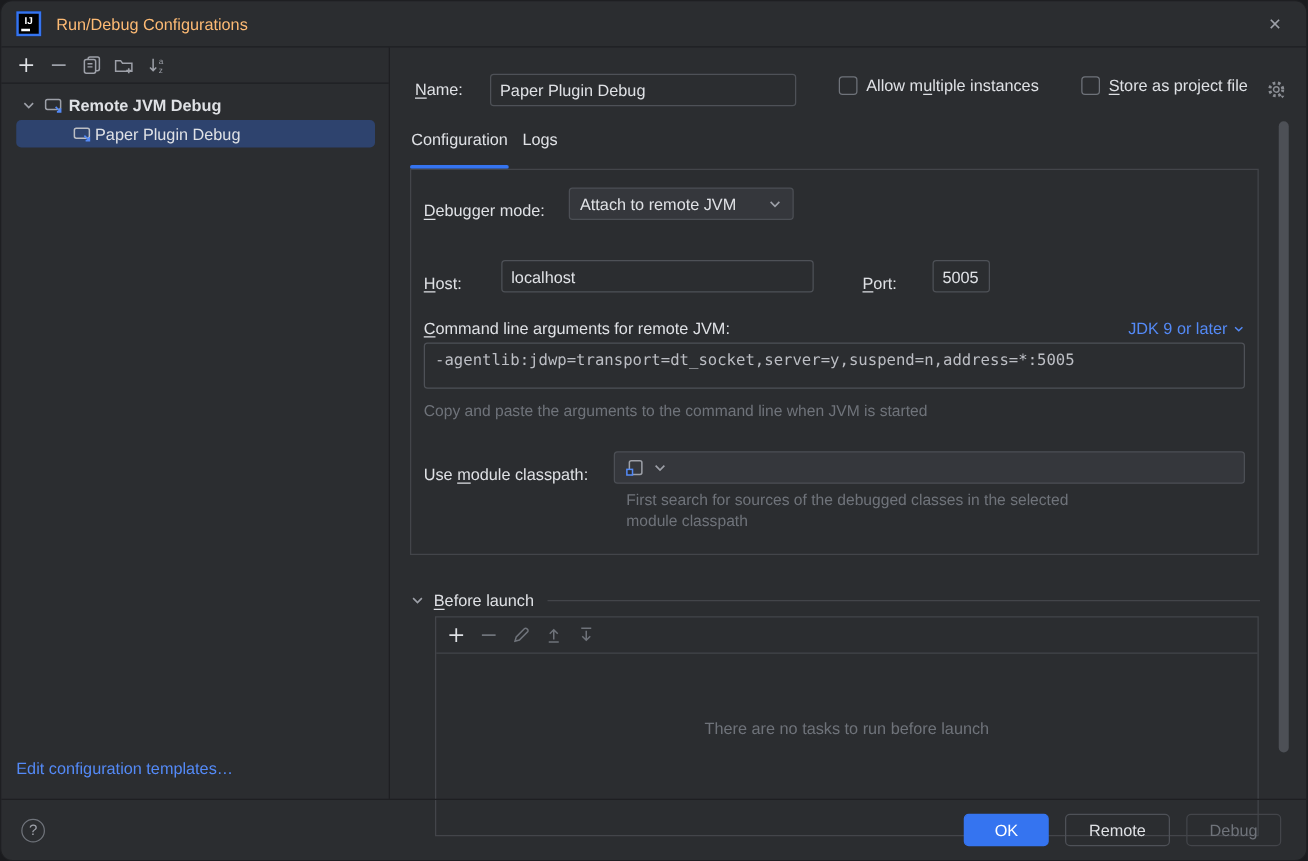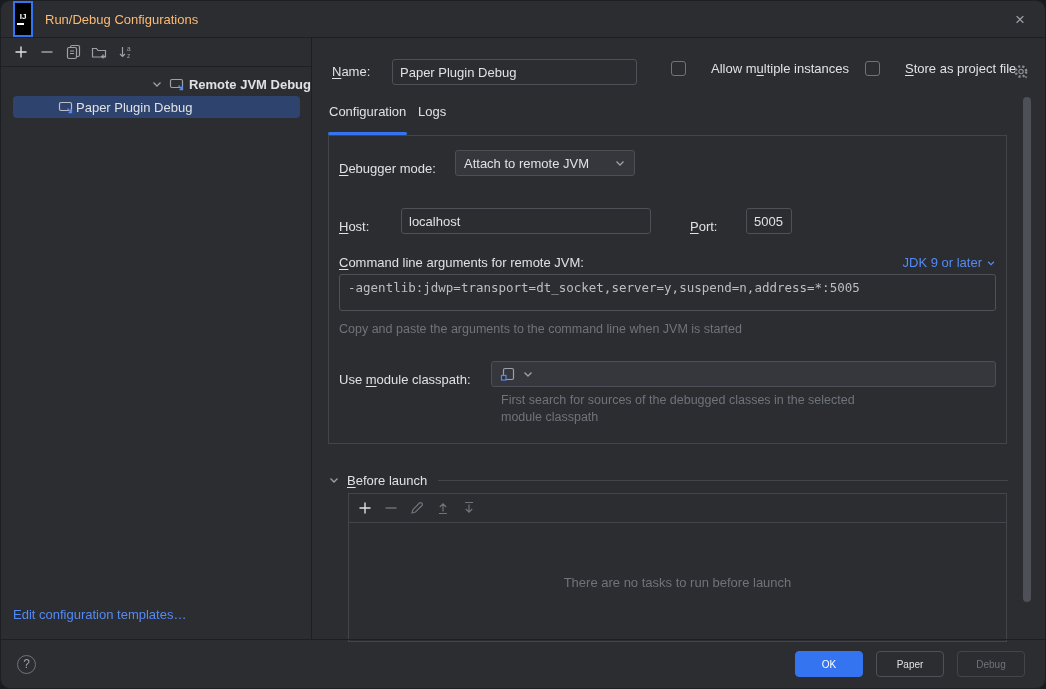--- a/index.html
+++ b/index.html
@@ -4,53 +4,53 @@
 <style>
   * { margin:0; padding:0; box-sizing:border-box; }
   html,body { background:#1a1b1e; }
   body { font-family:"Liberation Sans", sans-serif; font-size:13px; color:#dfe1e5; }
   .window { position:relative; width:1046px; height:689px; background:#2b2d30;
             border:1px solid #1e1f22; border-radius:10px; overflow:hidden; }
 
   
   .titlebar { position:absolute; left:0; top:0; right:0; height:37px;
               border-bottom:1px solid #1e1f22; display:flex; align-items:center; padding-left:12px; }
-  .app-icon { width:20px; height:36px; background:#000; border:2px solid #3574F0;
+  .app-icon { width:20px; height:20px; background:#000; border:2px solid #3574F0;
               display:flex; flex-direction:column; align-items:center; justify-content:center; }
   .app-icon .ij { color:#fff; font-size:8px; font-weight:bold; letter-spacing:0; line-height:8px; }
   .app-icon .bar { width:7px; height:2px; background:#fff; margin-top:2px; margin-right:5px; }
   .win-title { margin-left:12px; color:#fdba74; }
   .close-btn { position:absolute; right:14px; top:8px; width:22px; height:22px; display:flex;
                align-items:center; justify-content:center; color:#9da0a8; font-size:17px; cursor:default; }
 
   
   .sidebar { position:absolute; left:0; top:37px; width:311px; bottom:49px; border-right:1px solid #1e1f22; }
   .side-toolbar { height:29px; border-bottom:1px solid #1e1f22; display:flex; align-items:center;
                   padding-left:12px; gap:10px; }
   .tbtn { width:16px; height:16px; display:flex; align-items:center; justify-content:center; color:#9da0a8; }
   .tbtn.bright { color:#dfe1e5; }
   .tree { position:relative; padding-top:6px; }
   .tree-row { position:relative; height:22px; display:flex; align-items:center; }
-  .tree-row.group { padding-left:14px; gap:4px;justify-content:flex-end; }
+  .tree-row.group { padding-left:14px; gap:4px; }
   .tree-row .chev { width:16px; height:16px; color:#9da0a8; display:flex; align-items:center; justify-content:center; }
   .tree-row.group .label { font-weight:700; }
   .tree-row.selected { margin:1px 11px 0 12px; background:#2e436e; border-radius:4px; padding-left:45px; gap:2px; }
   .cfg-icon { width:16px; height:16px; flex:none; }
   .edit-link { position:absolute; left:12px; bottom:17px; color:#548af7; cursor:default; }
 
   
   .main { position:absolute; left:312px; top:37px; right:0; bottom:49px; }
   .mn { text-decoration:underline; text-underline-offset:2px; }
 
   .name-label { position:absolute; left:19px; top:26px; }
   .text-input { background:#2b2d30; border:1px solid #4e5157; border-radius:3px; color:#dfe1e5;
                 font-family:"Liberation Sans", sans-serif; font-size:13px; padding:0 7px; outline:none; }
   .name-input { position:absolute; left:79px; top:21px; width:245px; height:26px; }
 
-  .checkbox-row { position:absolute; top:23px; display:flex; align-items:center; gap:25px; }
+  .checkbox-row { position:absolute; top:23px; display:flex; align-items:center; gap:7px; }
   .cb-multiple { left:358px; }
   .cb-store { left:552px; }
   .cb-box { width:15px; height:15px; border:1.5px solid #6f737a; border-radius:3px; background:transparent; flex:none; }
   .gear-btn { position:absolute; left:699px; top:25px; width:18px; height:18px; color:#8a8d93; }
 
   .tab { position:absolute; top:66px; color:#dfe1e5; cursor:default; }
   .tab-config { left:16px; }
   .tab-logs { left:105px; }
   .tab-underline { position:absolute; left:15px; top:94px; width:79px; height:3px;
                    background:#3574F0; border-radius:2px; }
@@ -78,35 +78,35 @@
   .hint { color:#6f737a; font-size:12.5px; }
   .hint-copy { position:absolute; left:10px; top:186px; }
   .row-module { top:225px; height:26px; }
   .combo { flex:1; }
   .module-icon { width:16px; height:16px; flex:none; }
   .hint-module { position:absolute; left:172px; top:256px; line-height:17px; }
 
   .bl-header { position:absolute; left:13px; top:434px; width:682px; display:flex; align-items:center; gap:5px; }
   .bl-chev { width:16px; height:16px; color:#9da0a8; display:flex; align-items:center; justify-content:center; }
   .bl-rule { flex:1; height:1px; background:#43454a; margin-left:6px; }
-  .bl-box { position:absolute; left:35px; top:455px; width:659px; height:149px; border:1px solid #43454a; }
+  .bl-box { position:absolute; left:35px; top:455px; width:659px; height:176px; border:1px solid #43454a; }
   .bl-toolbar { height:29px; border-bottom:1px solid #43454a; display:flex; align-items:center;
                 padding-left:8px; gap:10px; }
   .bl-empty { height:118px; display:flex; align-items:center; justify-content:center; color:#6f737a; }
 
   .scrollbar-thumb { position:absolute; left:710px; top:59px; width:8px; height:505px;
                      background:#4d5056; border-radius:4px; }
 
   
   .footer { position:absolute; left:0; bottom:0; right:0; height:49px; border-top:1px solid #1e1f22;
             display:flex; align-items:center; }
   .help-btn { margin-left:16px; width:19px; height:19px; border:1.5px solid #6f737a; border-radius:50%;
               color:#9da0a8; display:flex; align-items:center; justify-content:center; font-size:12px; }
   .footer-buttons { margin-left:auto; margin-right:20px; display:flex; gap:13px; }
-  .btn { height:26px; min-width:68px; padding:0 18px; border-radius:4px; font-size:10px;
+  .btn { height:26px; min-width:68px; padding:0 18px; border-radius:4px; font-size:13px;
          display:flex; align-items:center; justify-content:center; cursor:default; }
   .btn-ok { background:#3574F0; color:#fff; border:1px solid #3574F0; }
   .btn-cancel { background:transparent; color:#dfe1e5; border:1px solid #4e5157; }
   .btn-apply { background:transparent; color:#6f737a; border:1px solid #43454a; }
 
   svg { display:block; }
 </style>
 </head>
 <body>
 
@@ -303,18 +303,18 @@
       <div class="bl-empty">There are no tasks to run before launch</div>
     </div>
 
     <div class="scrollbar-thumb"></div>
   </div>
 
   <div class="footer">
     <div class="help-btn">?</div>
     <div class="footer-buttons">
       <div class="btn btn-ok">OK</div>
-      <div class="btn btn-cancel">Paper</div>
+      <div class="btn btn-cancel">Remote</div>
       <div class="btn btn-apply">Debug</div>
     </div>
   </div>
 
 </div>
 
 </body></html>

